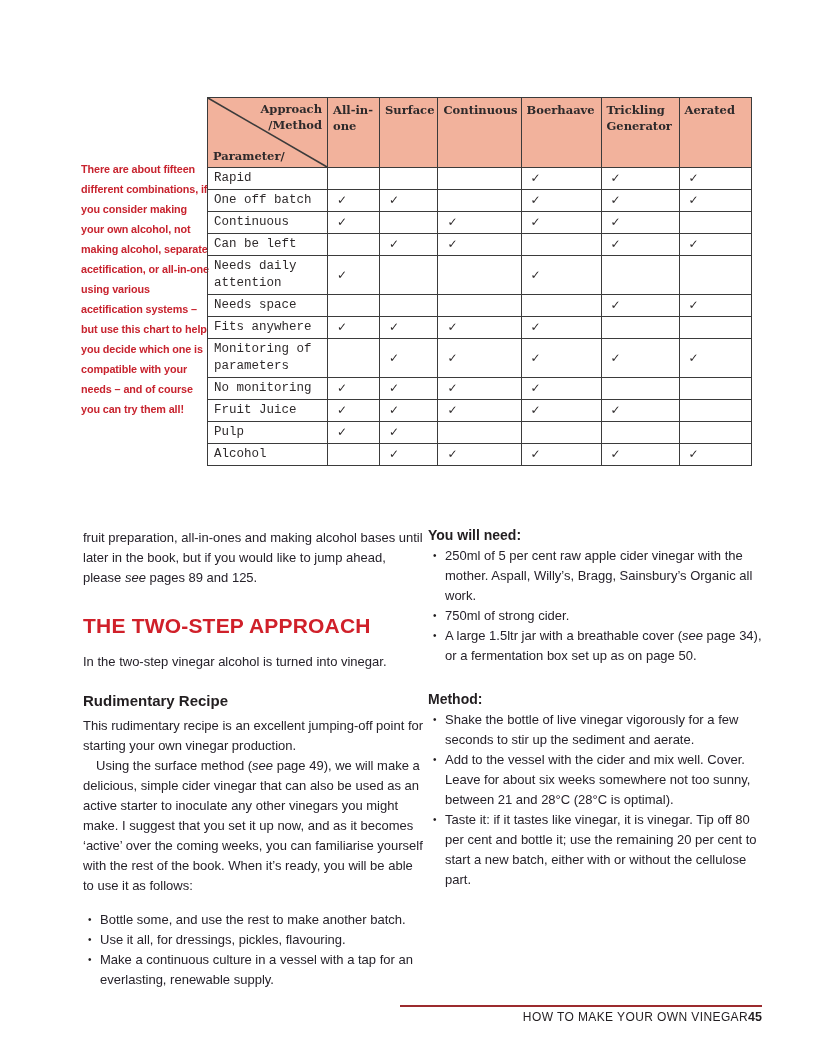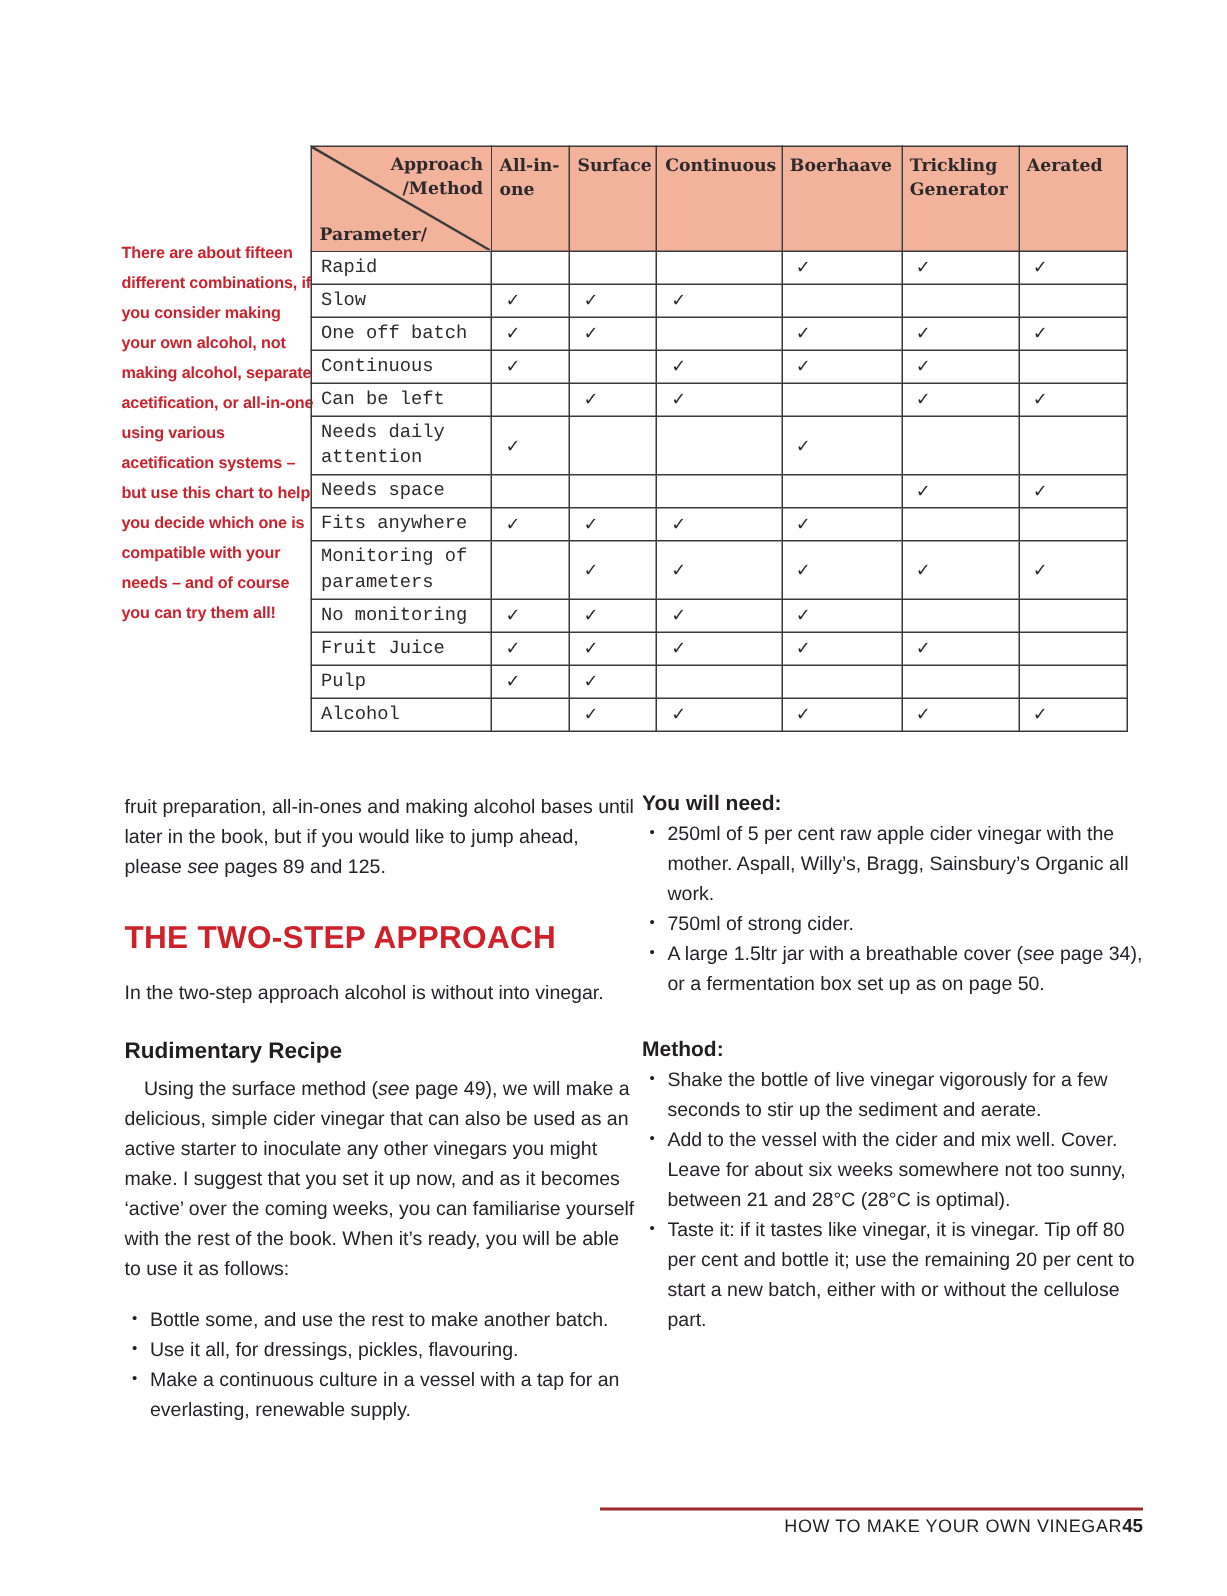--- a/index.html
+++ b/index.html
@@ -129,29 +129,20 @@
         <tr>
           <td class="param">Rapid</td>
           <td class="check"></td>
           <td class="check"></td>
           <td class="check"></td>
           <td class="check">✓</td>
           <td class="check">✓</td>
           <td class="check">✓</td>
         </tr>
         <tr>
-          <td class="param">Slow</td>
-          <td class="check">✓</td>
-          <td class="check">✓</td>
-          <td class="check">✓</td>
-          <td class="check"></td>
-          <td class="check"></td>
-          <td class="check"></td>
-        </tr>
-        <tr>
           <td class="param">One off batch</td>
           <td class="check">✓</td>
           <td class="check">✓</td>
           <td class="check"></td>
           <td class="check">✓</td>
           <td class="check">✓</td>
           <td class="check">✓</td>
         </tr>
         <tr>
           <td class="param">Continuous</td>
@@ -242,22 +233,23 @@
           <td class="check">✓</td>
           <td class="check">✓</td>
           <td class="check">✓</td>
         </tr>
       </tbody>
   </table>
 
   <div class="col-left">
     <p class="body-p">fruit preparation, all-in-ones and making alcohol bases until later in the book, but if you would like to jump ahead, please <span style="font-style: italic;">see</span> pages 89 and 125.</p>
     <h1 class="chapter-heading">THE TWO-STEP APPROACH</h1>
-    <p class="body-p">In the two-step approach alcohol is without into vinegar.</p>
+    <p class="body-p">In the two-step vinegar alcohol is turned into vinegar.</p>
     <h2 class="sub-heading">Rudimentary Recipe</h2>
+    <p class="body-p">This rudimentary recipe is an excellent jumping-off point for starting your own vinegar production.</p>
     <p class="body-p indent">Using the surface method (<span style="font-style: italic;">see</span> page 49), we will make a delicious, simple cider vinegar that can also be used as an active starter to inoculate any other vinegars you might make. I suggest that you set it up now, and as it becomes ‘active’ over the coming weeks, you can familiarise yourself with the rest of the book. When it’s ready, you will be able to use it as follows:</p>
     <ul class="bullets spaced">
         <li>Bottle some, and use the rest to make another batch.</li>
         <li>Use it all, for dressings, pickles, flavouring.</li>
         <li>Make a continuous culture in a vessel with a tap for an everlasting, renewable supply.</li>
       </ul>
   </div>
 
   <div class="col-right">
     <h2 class="sub-heading tight">You will need:</h2>

